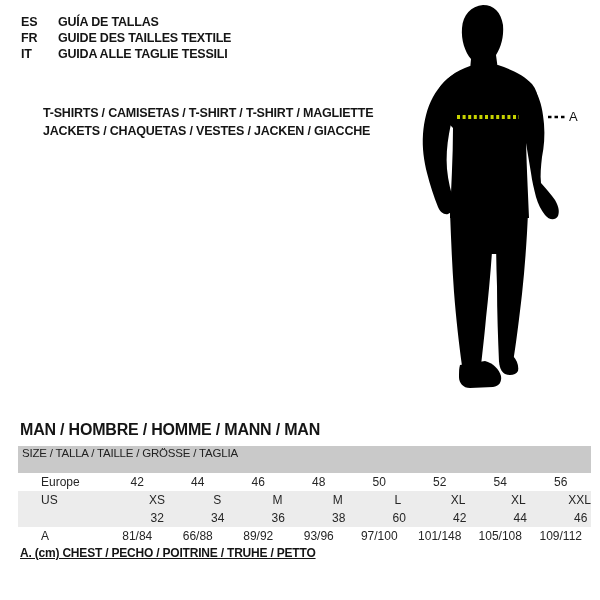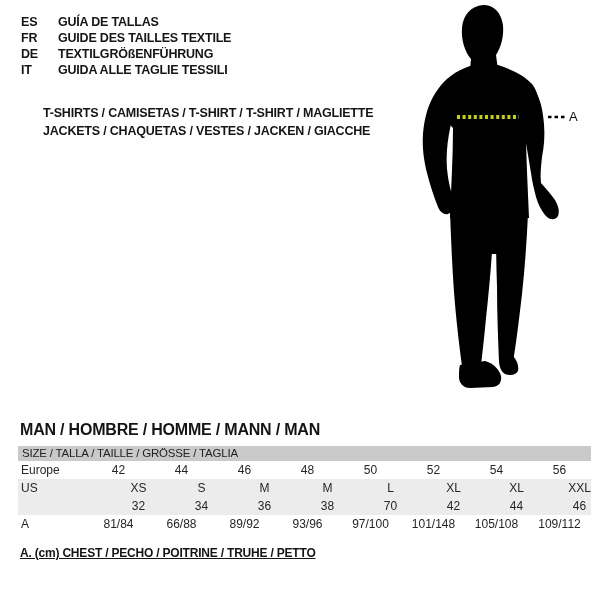--- a/index.html
+++ b/index.html
@@ -15,43 +15,39 @@
   
   .categories{position:absolute;left:20px;top:104px;font-weight:bold;font-size:12.5px;letter-spacing:-0.2px;line-height:18px;margin-left:23px;}
   
   .figure-wrap{position:absolute;left:410px;top:0;width:190px;height:400px;}
   .figure-wrap svg{position:absolute;left:0;top:0;}
   .measure-a{position:absolute;left:159px;top:109px;font-size:13px;color:#111;}
   
   .man-heading{position:absolute;left:20px;top:421px;font-weight:bold;font-size:16px;letter-spacing:-0.2px;}
   
   .size-table{position:absolute;left:18px;top:446px;width:573px;font-size:12px;color:#262626;}
-  .table-header{background:#c9c9c9;height:15px;line-height:15px;padding-left:4px;font-size:11.5px;color:#222;letter-spacing:-0.2px;}
+  .table-header{background:#c9c9c9;height:27px;line-height:15px;padding-left:4px;font-size:11.5px;color:#222;letter-spacing:-0.2px;}
   .trow{display:flex;height:18px;line-height:18px;}
   .trow.band{background:#ececec;gap:40px;}
-  .tlabel{width:66px;padding-left:3px;}
+  .tlabel{width:66px;padding-left:3px;margin-left:20px;}
   .tcell{flex:1;text-align:center;}
   
   .footnote{position:absolute;left:20px;top:546px;font-weight:bold;font-size:12px;letter-spacing:-0.2px;text-decoration:underline;}
 </style>
 </head>
 <body>
 
 <div class="lang-block">
   <div class="lang-row">
     <span class="lang-code">ES</span>
     <span>GUÍA DE TALLAS</span>
   </div>
   <div class="lang-row">
     <span class="lang-code">FR</span>
     <span>GUIDE DES TAILLES TEXTILE</span>
-  </div>
-  <div class="lang-row">
-    <span class="lang-code">DE</span>
-    <span>TEXTILGRÖßENFÜHRUNG</span>
   </div>
   <div class="lang-row">
     <span class="lang-code">IT</span>
     <span>GUIDA ALLE TAGLIE TESSILI</span>
   </div>
 </div>
 
 <div class="categories">
   <div>T-SHIRTS / CAMISETAS / T-SHIRT / T-SHIRT / MAGLIETTE</div>
   <div>JACKETS / CHAQUETAS / VESTES / JACKEN / GIACCHE</div>
@@ -115,21 +111,21 @@
     <span class="tcell">XL</span>
     <span class="tcell">XXL</span>
   </div>
 
   <div class="trow band">
     <span class="tlabel"></span>
     <span class="tcell">32</span>
     <span class="tcell">34</span>
     <span class="tcell">36</span>
     <span class="tcell">38</span>
-    <span class="tcell">70</span>
+    <span class="tcell">60</span>
     <span class="tcell">42</span>
     <span class="tcell">44</span>
     <span class="tcell">46</span>
   </div>
 
   <div class="trow">
     <span class="tlabel">A</span>
     <span class="tcell">81/84</span>
     <span class="tcell">66/88</span>
     <span class="tcell">89/92</span>

